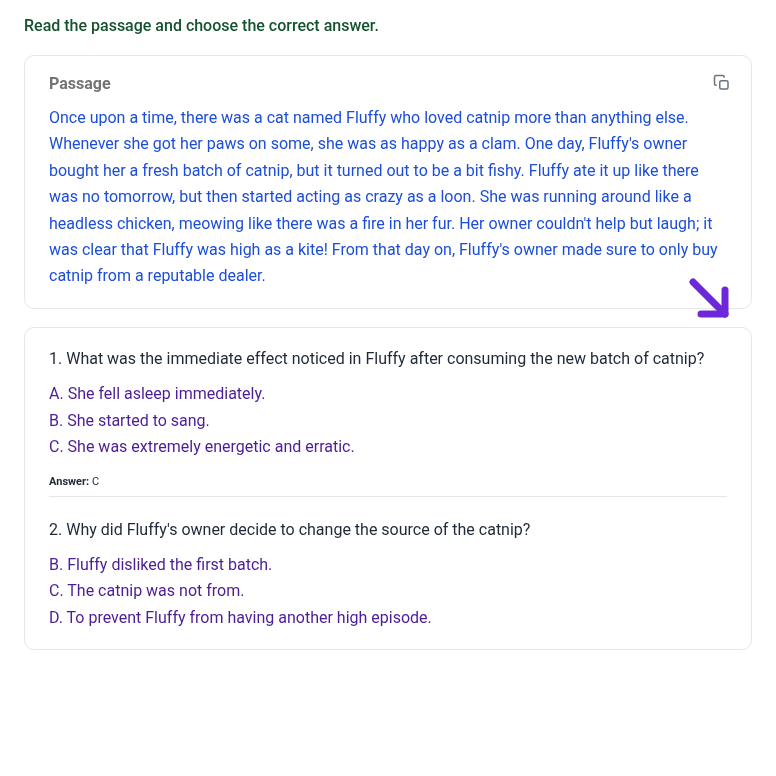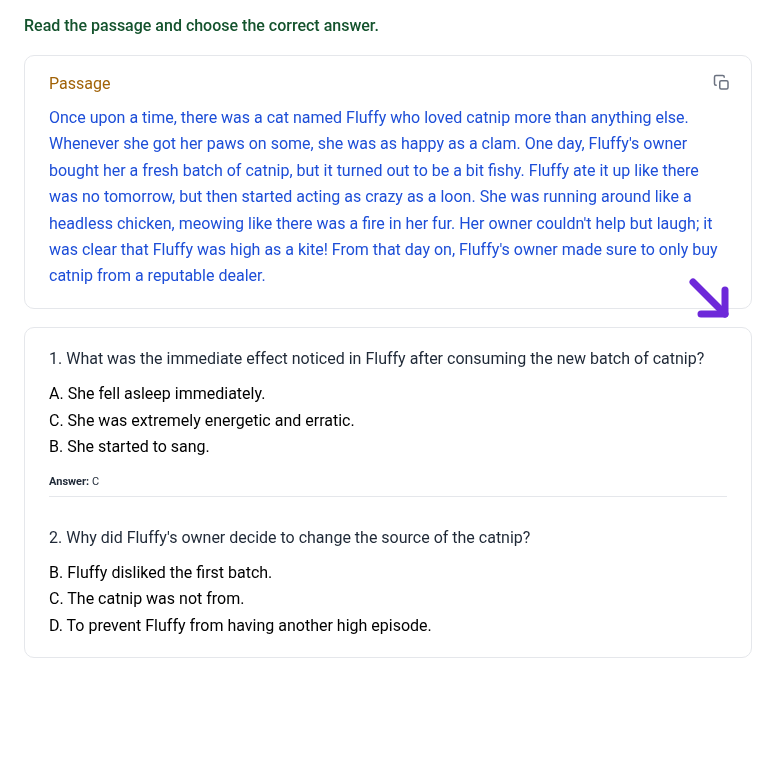--- a/index.html
+++ b/index.html
@@ -22,24 +22,24 @@
     }
     .card {
       border: 1px solid #e5e7eb;
       border-radius: 10px;
       padding: 18px 24px;
       margin-bottom: 18px;
       position: relative;
       background: #fff;
     }
     .section-title {
-      color: #a16207;
+      color: #737373;
       font-size: 16px;
       margin-bottom: 12px;
-      font-weight: 400;
+      font-weight: 700;
     }
     .passage-text {
       font-size: 16px;
       line-height: 1.65;
       color: #1d4ed8;
     }
     .copy-icon {
       position: absolute;
       top: 18px;
       right: 20px;
@@ -62,21 +62,21 @@
       width: 60px;
       height: 60px;
       color: #6d28d9;
       pointer-events: none;
     }
     .questions-card {
       position: relative;
     }
     .question-block {
       padding-bottom: 8px;
-      margin-bottom: 28px;
+      margin-bottom: 20px;
       border-bottom: 1px solid #e5e7eb;
     }
     .question-block:last-child {
       border-bottom: none;
       margin-bottom: 0;
       padding-bottom: 0;
     }
     .questions-header-row {
       border-bottom: 1px solid #e5e7eb;
       padding-bottom: 14px;
@@ -85,21 +85,21 @@
     }
     .question-text {
       font-size: 16px;
       line-height: 1.6;
       color: #1f2937;
       margin-bottom: 10px;
     }
     .option {
       font-size: 16px;
       line-height: 1.65;
-      color: #000000;
+      color: #4c1d95;
     }
     .options {
       margin-bottom: 14px;
     }
     .answer {
       font-size: 11px;
       color: #1f2937;
     }
     .answer-label {
       font-weight: 700;
@@ -127,22 +127,22 @@
       <line x1="12" y1="12" x2="44" y2="44"></line>
       <polyline points="44,20 44,44 20,44"></polyline>
     </svg>
   </div>
 
 
   <div class="question-block">
     <div class="question-text">1. What was the immediate effect noticed in Fluffy after consuming the new batch of catnip?</div>
     <div class="options">
       <div class="option">A. She fell asleep immediately.</div>
+      <div class="option">B. She started to sang.</div>
       <div class="option">C. She was extremely energetic and erratic.</div>
-      <div class="option">B. She started to sang.</div>
     </div>
     <div class="answer">
       <span class="answer-label">Answer:</span>
       <span>C</span>
     </div>
   </div>
 
   <div class="question-block">
     <div class="question-text">2. Why did Fluffy's owner decide to change the source of the catnip?</div>
     <div class="options" style="margin-bottom:0">

